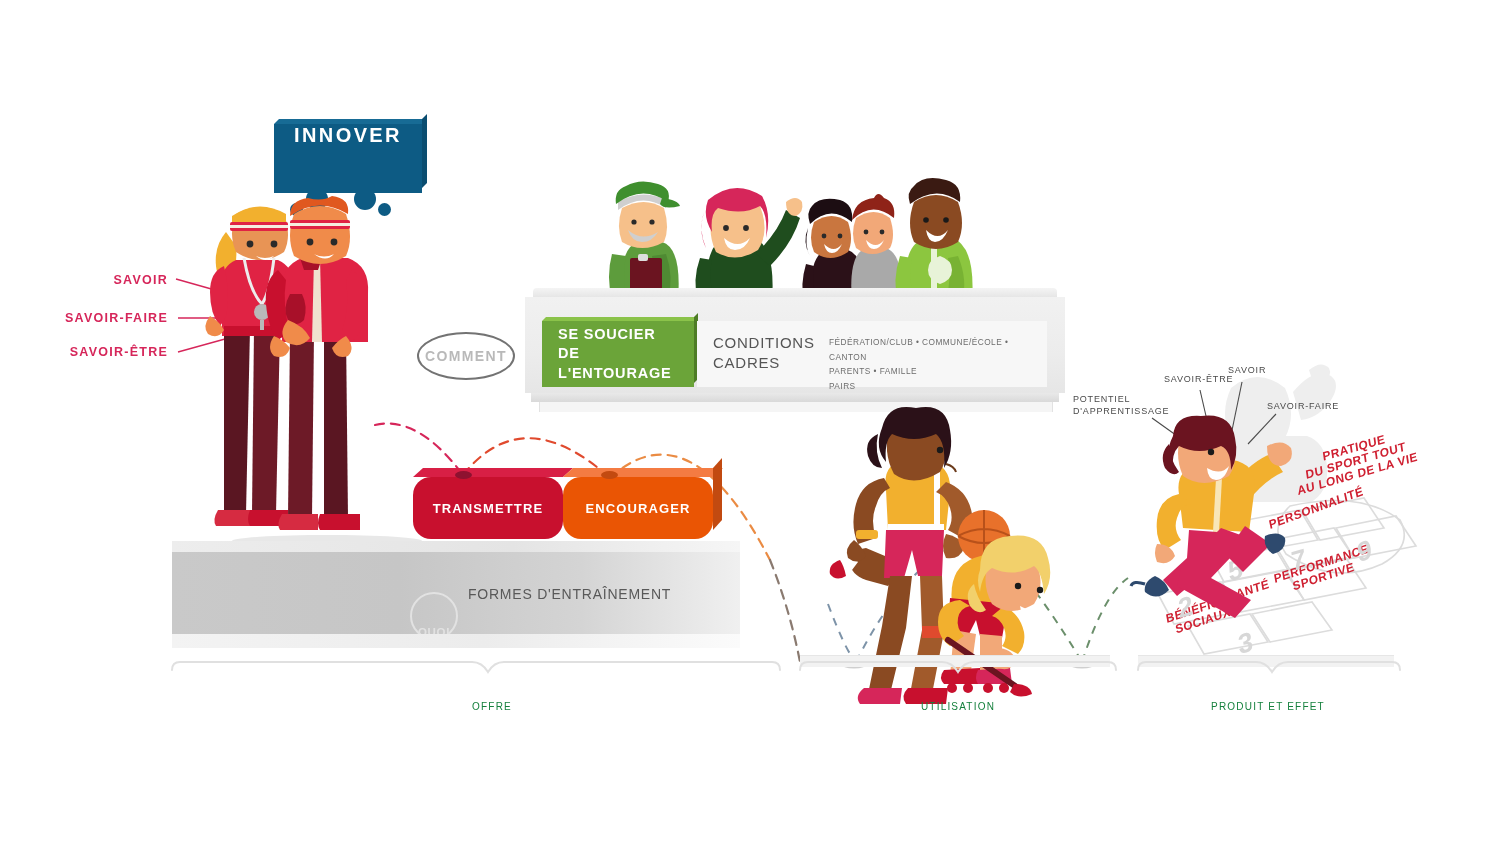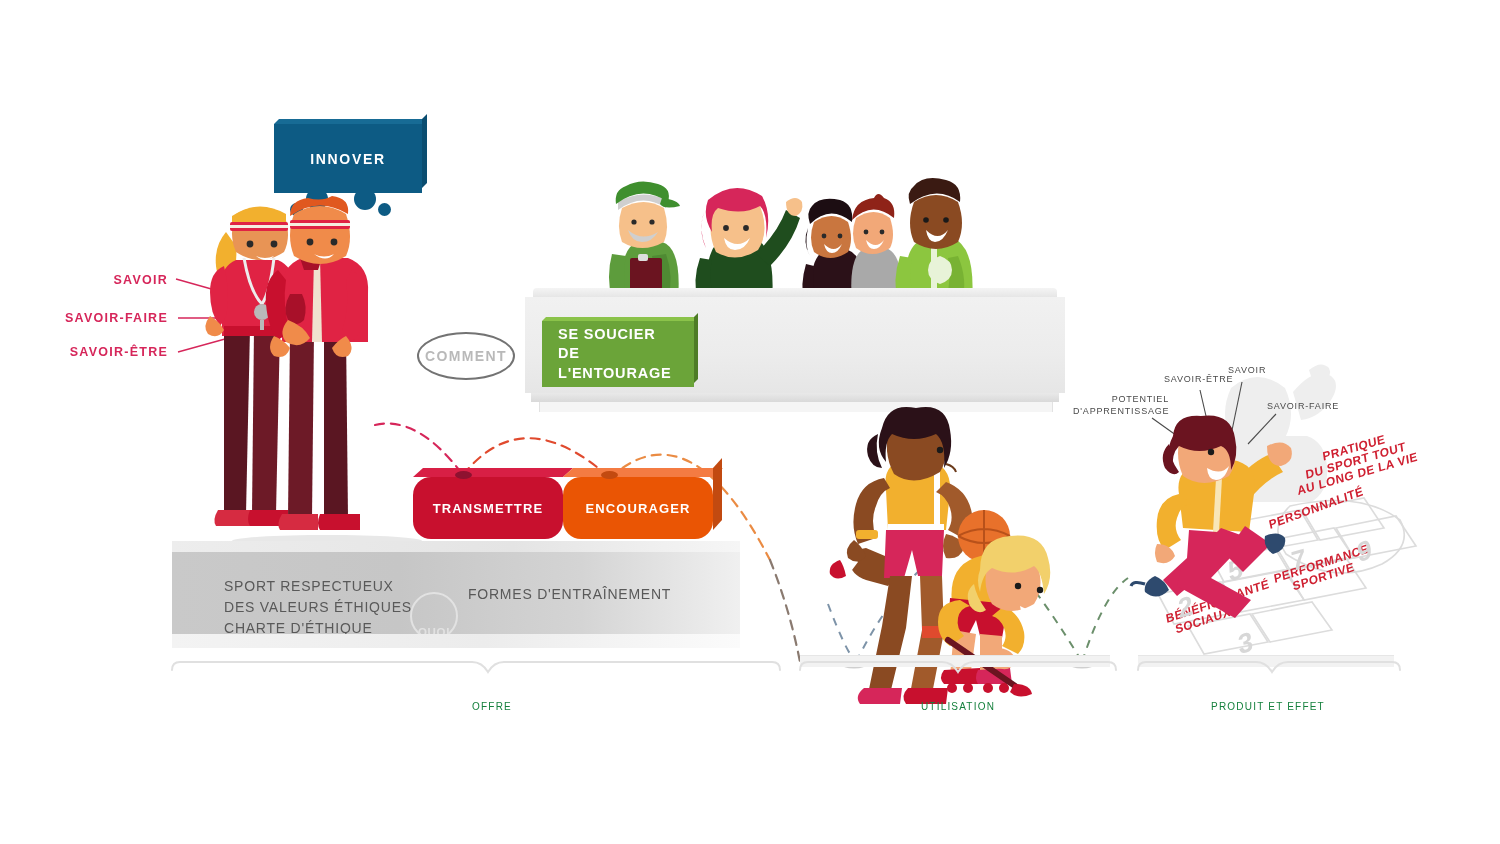--- a/index.html
+++ b/index.html
@@ -19,22 +19,22 @@
     text-transform:uppercase;
     font-weight:700;
   }
   .thin{font-weight:400;}
 
   
   #innover-box{
     left:274px;top:124px;width:148px;height:69px;
     background:#0d5b84;
     color:#fff;
-    display:flex;align-items:center;justify-content:center;
-    font-size:14px;letter-spacing:.12em;
+    display:flex;align-items:flex-start;justify-content:center;
+    font-size:20px;letter-spacing:.12em;
     box-shadow:3px 3px 0 rgba(0,0,0,0);
   }
   #innover-box:before{
     content:"";position:absolute;left:0;top:-5px;width:148px;height:5px;
     background:#176b95;transform:skewX(-45deg);transform-origin:left bottom;
   }
   #innover-box:after{
     content:"";position:absolute;right:-5px;top:-5px;width:5px;height:69px;
     background:#0a4d70;transform:skewY(-45deg);transform-origin:left top;
   }
@@ -325,20 +325,31 @@
     <path d="M326 48 q12 12 22 0 q-5 12 -13 12 q-7 0 -9 -12z" fill="#ffffff"></path>
   </svg>
 
   <div class="abs" id="cc-platform">
     <div id="cc-slab-top"></div>
     <div id="cc-body">
       <div class="cond" id="cc-green">
         <span>SE SOUCIER</span>
         <span>DE L'ENTOURAGE</span>
       </div>
+      <div id="cc-white">
+        <div class="cond thin" id="cc-title">
+          <div>CONDITIONS</div>
+          <div>CADRES</div>
+        </div>
+        <div class="cond thin" id="cc-detail">
+          <div>FÉDÉRATION/CLUB • COMMUNE/ÉCOLE • CANTON</div>
+          <div>PARENTS • FAMILLE</div>
+          <div>PAIRS</div>
+        </div>
+      </div>
     </div>
     <div id="cc-foot"></div>
     <div id="cc-foot2"></div>
   </div>
 
   <svg class="abs" style="left:0;top:0;" width="1500" height="844" viewBox="0 0 1500 844">
     <defs>
       <linearGradient id="gradArc" x1="0" y1="0" x2="1" y2="0">
         <stop offset="0%" stop-color="#d6265a"></stop>
         <stop offset="35%" stop-color="#e04a2e"></stop>
@@ -362,25 +373,20 @@
     <div class="te-half cond" id="te-right">
       <span>ENCOURAGER</span>
     </div>
     <div class="bounce-dot" style="left:42px;top:-6px;background:#8e1230;"></div>
     <div class="bounce-dot" style="left:188px;top:-6px;background:#c24a10;"></div>
   </div>
 
   <div class="abs" id="grey-platform">
     <div id="gp-top"></div>
     <div id="gp-body">
-      <div class="cond thin" id="gp-text-l">
-        <div>SPORT RESPECTUEUX</div>
-        <div>DES VALEURS ÉTHIQUES</div>
-        <div>CHARTE D'ÉTHIQUE</div>
-      </div>
       <div class="cond" id="gp-quoi">
         <span>QUOI</span>
       </div>
       <div class="cond thin" id="gp-text-r">
         <div>FORMES D'ENTRAÎNEMENT</div>
       </div>
     </div>
     <div id="gp-bot"></div>
   </div>
 
@@ -467,21 +473,21 @@
 
   <svg class="abs" style="left:0;top:0;" width="1500" height="844" viewBox="0 0 1500 844">
     <g stroke="#4a4a4a" stroke-width="1.1" fill="none">
       <line x1="1152" y1="418" x2="1194" y2="448"></line>
       <line x1="1200" y1="390" x2="1212" y2="442"></line>
       <line x1="1242" y1="382" x2="1230" y2="440"></line>
       <line x1="1276" y1="414" x2="1248" y2="444"></line>
     </g>
   </svg>
 
-  <div class="abs cond thin callout" style="left:1073px;top:393px;width:96px;text-align:right;">
+  <div class="abs cond thin callout" style="left:1073px;top:393px;width:96px;text-align:left;">
     <div>POTENTIEL</div>
     <div>D'APPRENTISSAGE</div>
   </div>
   <div class="abs cond thin callout" style="left:1164px;top:373px;">
     <span>SAVOIR-ÊTRE</span>
   </div>
   <div class="abs cond thin callout" style="left:1228px;top:364px;">
     <span>SAVOIR</span>
   </div>
   <div class="abs cond thin callout" style="left:1267px;top:400px;">

